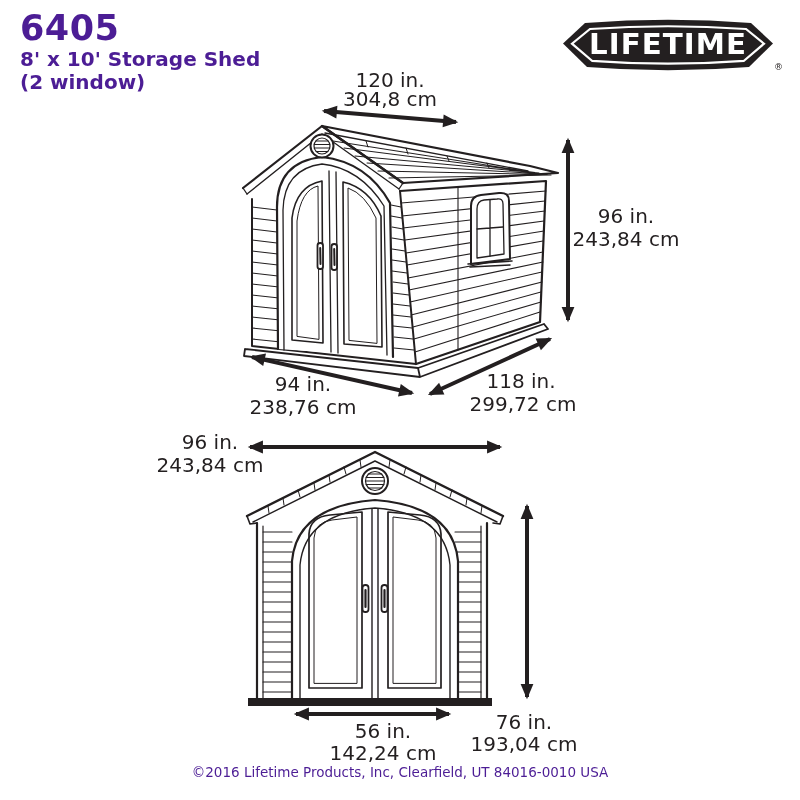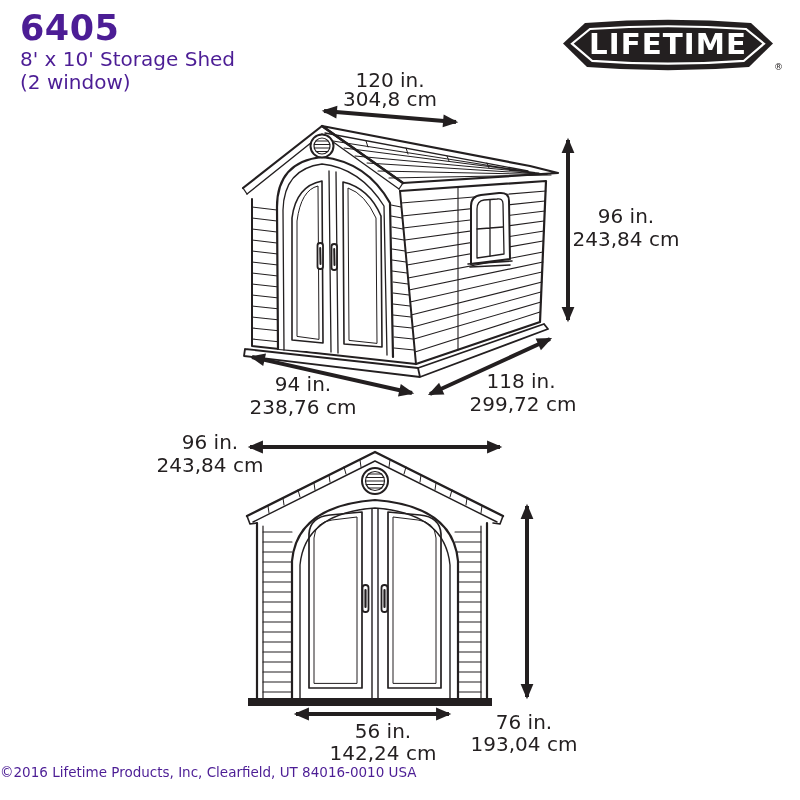--- a/index.html
+++ b/index.html
@@ -1,21 +1,21 @@
 <!DOCTYPE html>
 <html><head>
 <meta charset="utf-8">
 <style>
   html,body{margin:0;padding:0;background:#fff;}
   #app{position:relative;width:800px;height:800px;background:#fff;overflow:hidden;
        font-family:"DejaVu Sans",sans-serif;color:#4c1d95;}
   .title-block{position:absolute;left:20px;top:10px;line-height:1.05;}
   .model{font-size:35px;font-weight:bold;letter-spacing:0.5px;}
-  .subtitle{font-size:20px;margin-top:2px;}
-  .footer{position:absolute;left:0;right:0;top:764px;font-size:13.5px;}
+  .subtitle{font-size:20px;margin-top:2px;font-weight:bold;}
+  .footer{position:absolute;left:0;right:0;top:764px;text-align:center;font-size:13.5px;}
   svg.art{position:absolute;left:0;top:0;}
   .dim{stroke:#231f20;stroke-width:4;fill:none;}
   .dim-label{font-family:"DejaVu Sans",sans-serif;font-size:20px;fill:#231f20;text-anchor:middle;}
   .art-line{stroke:#231f20;fill:none;stroke-linecap:round;stroke-linejoin:round;}
   .logo-text{font-family:"DejaVu Sans",sans-serif;font-weight:bold;fill:#ffffff;text-anchor:middle;
              letter-spacing:1px;font-size:28px;}
   .reg-mark{font-family:"DejaVu Sans",sans-serif;font-size:9px;fill:#231f20;}
 </style>
 </head>
 <body>

